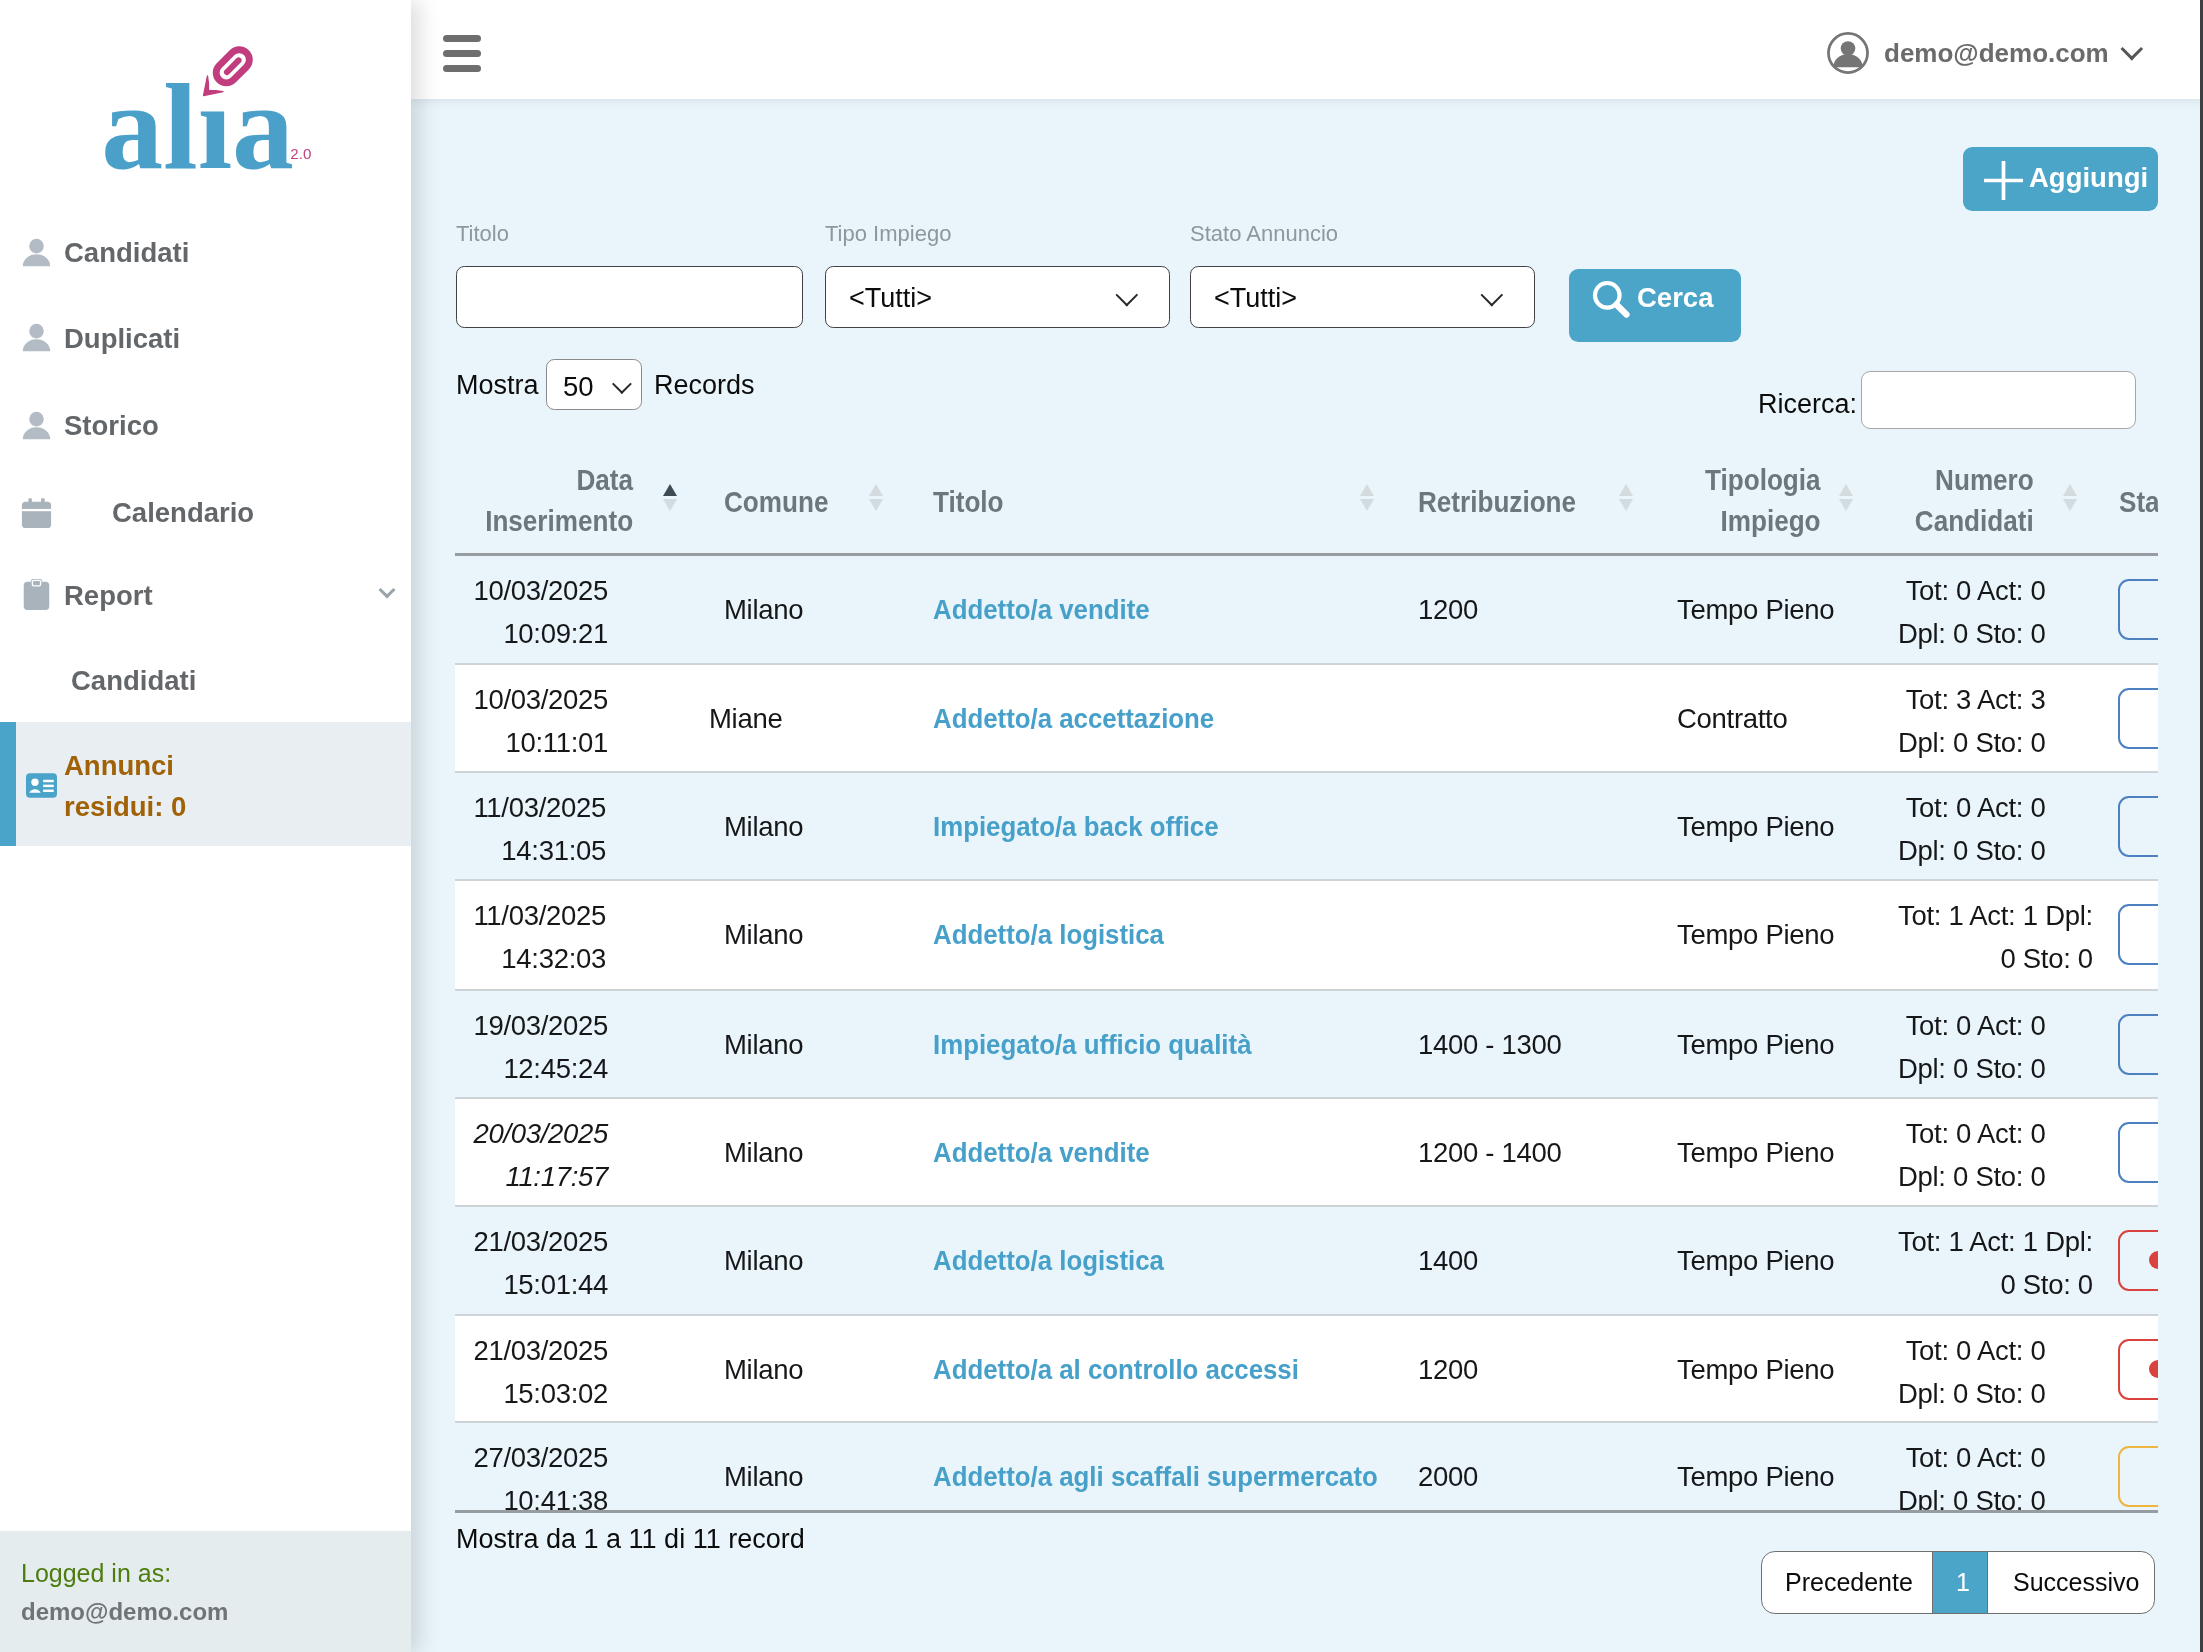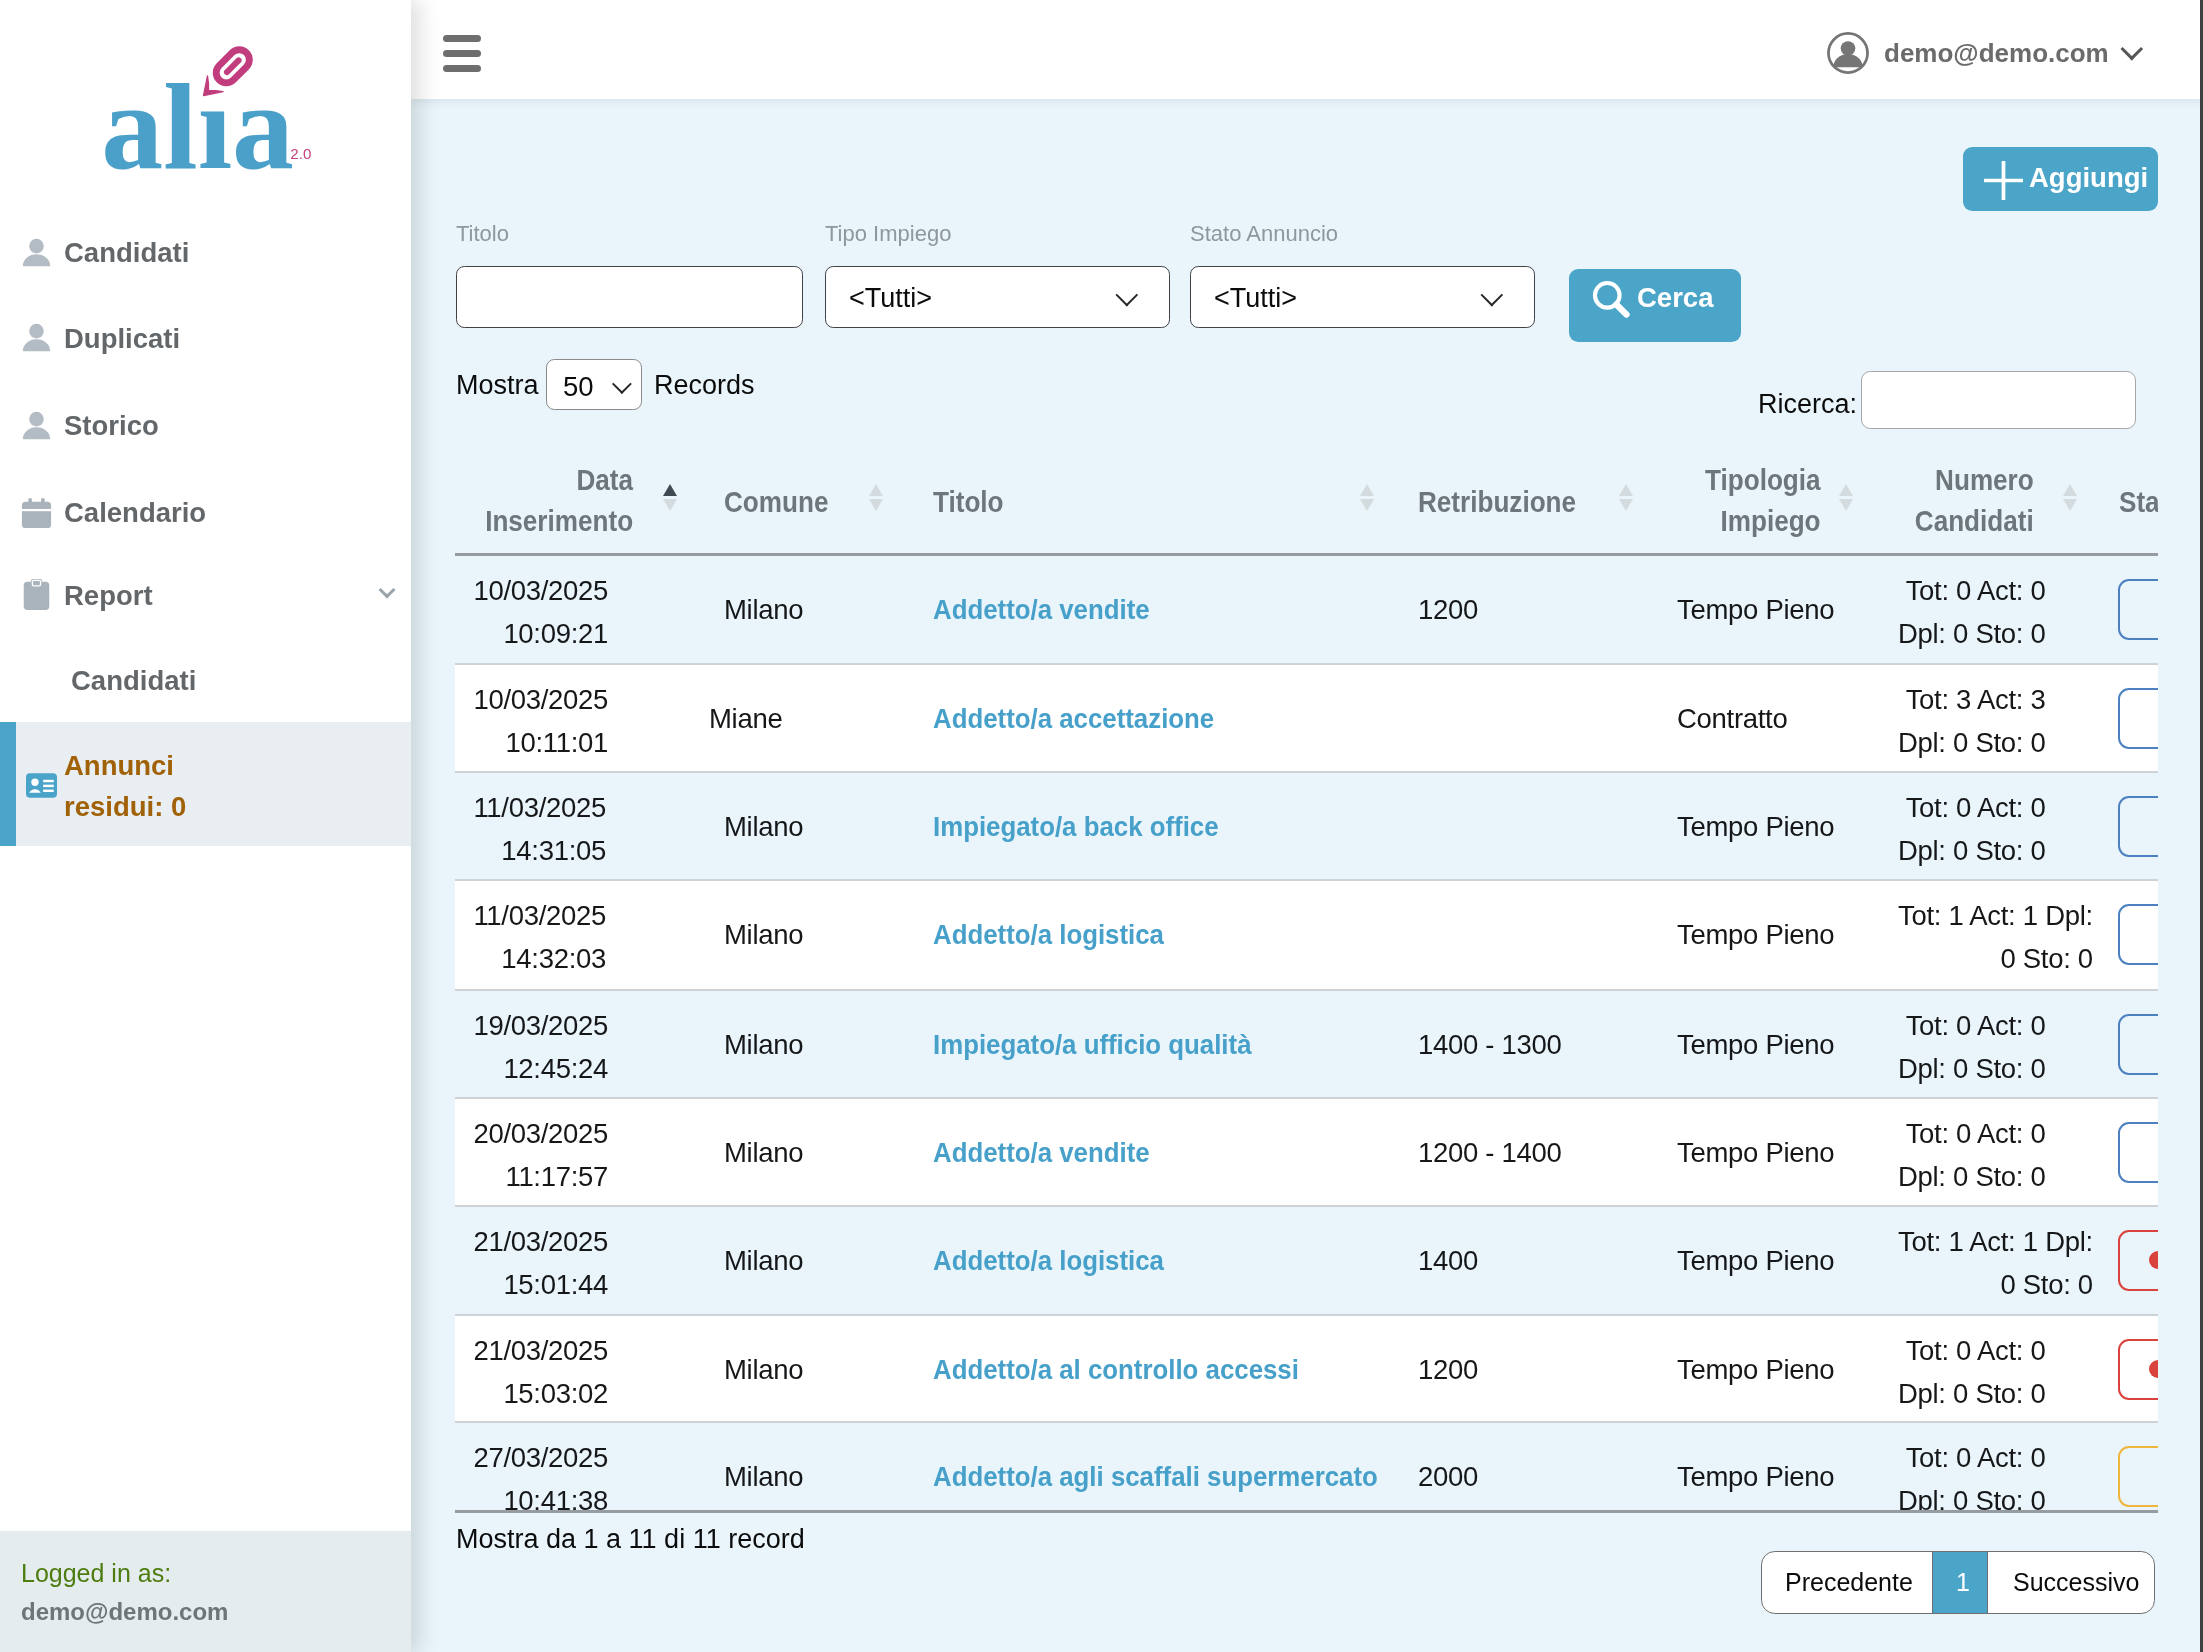--- a/index.html
+++ b/index.html
@@ -145,21 +145,21 @@
 <div class="cell" style="left:18.4px;top:13.8px;">19/03/2025<br>12:45:24</div>
 <div class="cell" style="left:269px;top:33px;">Milano</div>
 <div class="titlelink" style="left:478px;top:33px;">Impiegato/a ufficio qualità</div>
 <div class="cell" style="left:963px;top:33px;">1400 - 1300</div>
 <div class="cell" style="left:1222px;top:33px;">Tempo Pieno</div>
 <div class="cell" style="left:1443px;top:13.8px;">Tot: 0 Act: 0<br>Dpl: 0 Sto: 0</div>
 <div class="stbtn" style="top:24px;border-color:#4d80c0;"></div>
 </div>
 <div class="sep" style="top:567px;"></div>
 <div class="tr" style="top:676px;height:108px;background:#ffffff;">
-<div class="cell" style="left:18.4px;top:13.8px;">20/03/2025<br>11:17:57</div>
+<div class="cell" style="left:18.4px;top:13.8px;font-style:italic;">20/03/2025<br>11:17:57</div>
 <div class="cell" style="left:269px;top:33px;">Milano</div>
 <div class="titlelink" style="left:478px;top:33px;">Addetto/a vendite</div>
 <div class="cell" style="left:963px;top:33px;">1200 - 1400</div>
 <div class="cell" style="left:1222px;top:33px;">Tempo Pieno</div>
 <div class="cell" style="left:1443px;top:13.8px;">Tot: 0 Act: 0<br>Dpl: 0 Sto: 0</div>
 <div class="stbtn" style="top:24px;border-color:#4d80c0;"></div>
 </div>
 <div class="sep" style="top:675px;"></div>
 <div class="tr" style="top:784px;height:108px;background:transparent;">
 <div class="cell" style="left:18.4px;top:13.8px;">21/03/2025<br>15:01:44</div>
@@ -228,21 +228,21 @@
 <circle cx="17" cy="10" r="8" fill="#b3bcc4"></circle>
 <path d="M2 32 a15 13 0 0 1 30 0 z" fill="#b3bcc4"></path>
 </svg>
     <div class="mitem" style="top:405px;">Storico</div>
 <svg class="micon" style="top:498px;" viewBox="0 0 34 34">
 <rect x="1" y="4" width="32" height="29" rx="4" fill="#a9b3bb"></rect>
 <rect x="1" y="12" width="32" height="2.5" fill="#fff"></rect>
 <rect x="8" y="0" width="4" height="9" rx="2" fill="#a9b3bb"></rect>
 <rect x="22" y="0" width="4" height="9" rx="2" fill="#a9b3bb"></rect>
 </svg>
-<div class="mitem" style="top:492px;">Calendario</div>
+<div class="mitem" style="top:492px;margin-left:48px;">Calendario</div>
 <svg class="micon" style="top:579px;" viewBox="0 0 34 34">
 <rect x="3" y="3" width="28" height="31" rx="4" fill="#a9b3bb"></rect>
 <rect x="11" y="0" width="12" height="9" rx="2" fill="#a9b3bb"></rect>
 <rect x="12.5" y="1.5" width="9" height="6" rx="1.5" fill="none" stroke="#fff" stroke-width="1.5"></rect>
 </svg>
 <div class="mitem" style="top:575px;">Report</div>
 <div class="abs" style="left:381px;top:584px;width:12px;height:12px;border-right:3.2px solid #9aa4ab;border-bottom:3.2px solid #9aa4ab;transform:rotate(45deg);"></div>
 <div class="mitem" style="left:71px;top:660px;">Candidati</div>
 <div id="anbox"></div>
     <div id="anbar"></div>

